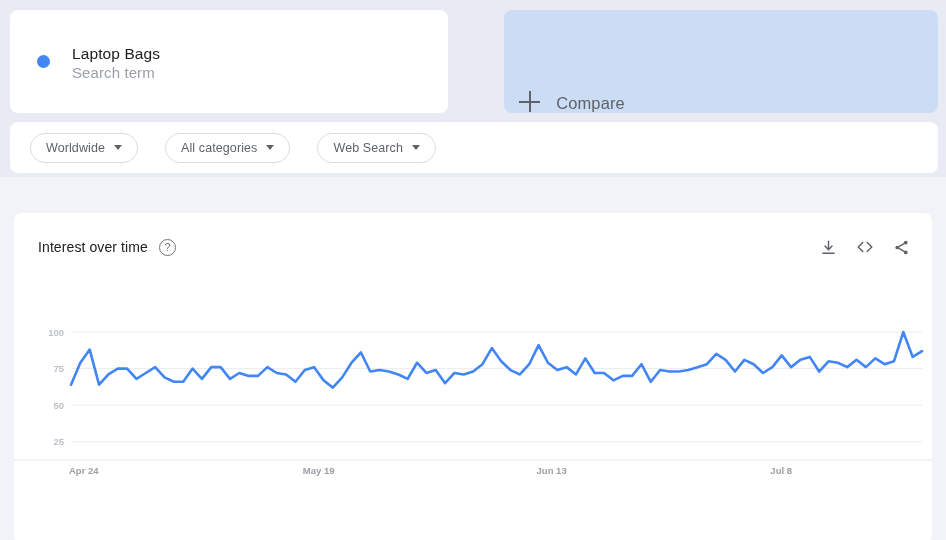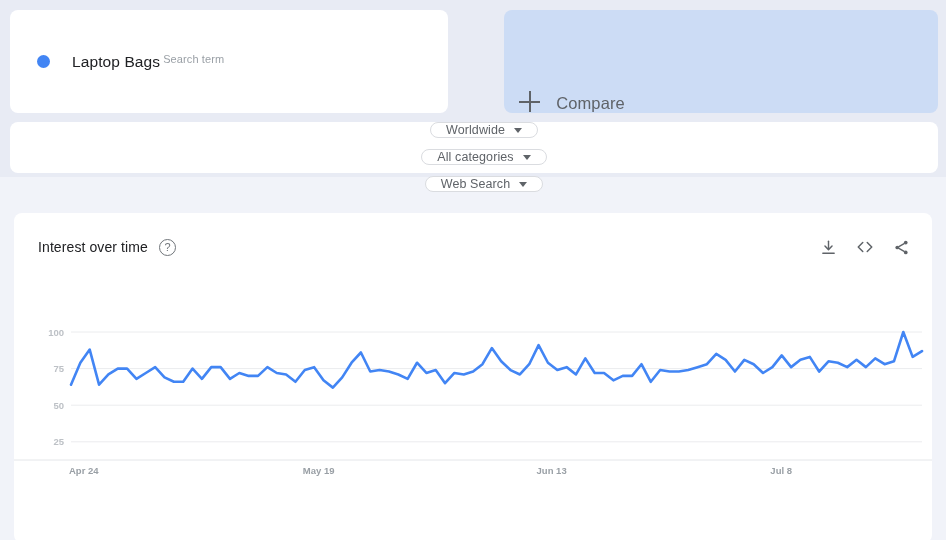--- a/index.html
+++ b/index.html
@@ -26,27 +26,27 @@
     display: flex; align-items: center;
     padding-left: 27px;
   }
   .term-dot {
     width: 13px; height: 13px;
     border-radius: 50%;
     background: #4285f4;
     flex: 0 0 auto;
     margin-right: 22px;
   }
-  .term-texts { display: flex; flex-direction: row; gap: 3px; }
+  .term-texts { display: flex; flex-direction: column; gap: 3px; }
   .term-title {
     font-size: 15.5px; color: #202124; line-height: 19px;
     letter-spacing: .1px;
   }
   .term-sub {
-    font-size: 11px; color: #9aa0a6; line-height: 14px;
+    font-size: 15px; color: #9aa0a6; line-height: 14px;
     letter-spacing: .1px;
   }
   .compare-card {
     width: 458px; height: 103px;
     background: #ccdcf5;
     border-radius: 8px;
     display: flex; align-items: flex-end;
     padding-left: 15px;
     cursor: pointer;
     margin-left: 48px;
@@ -63,21 +63,21 @@
   .compare-label {
     font-size: 16.5px; color: #5f6368; letter-spacing: .1px;
   }
 
   .filter-bar {
     position: absolute; left: 10px; top: 122px;
     width: 928px; height: 51px;
     background: #ffffff;
     border-radius: 8px;
     display: flex; align-items: center;
-    padding-left: 20px; gap: 11px; flex-direction: column;
+    padding-left: 20px; gap: 27px;
   }
   .chip {
     height: 30px;
     border: 1px solid #dadce0;
     border-radius: 16px;
     display: flex; align-items: center; justify-content: center;
     padding: 0 15px;
     background: #fff;
     cursor: pointer;
     gap: 9px;

